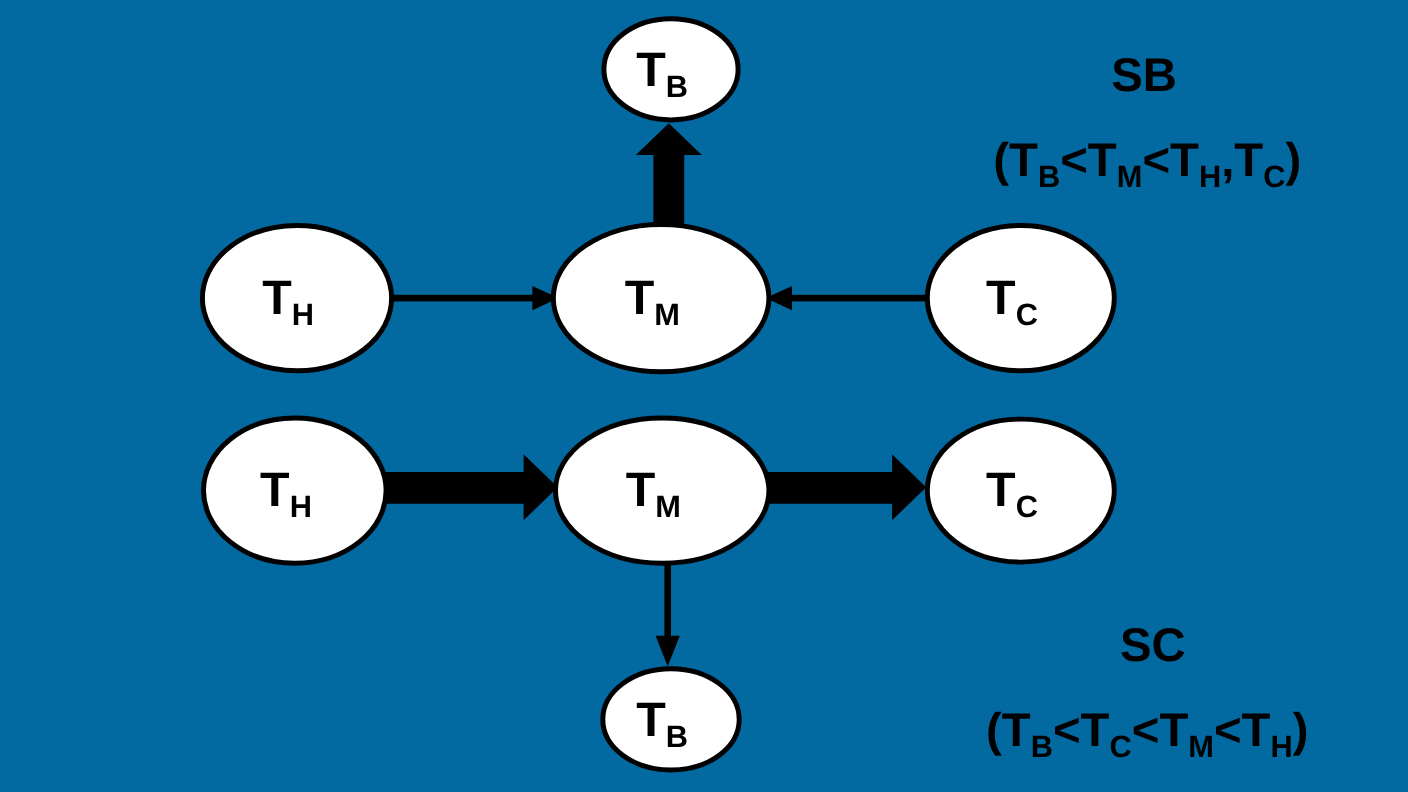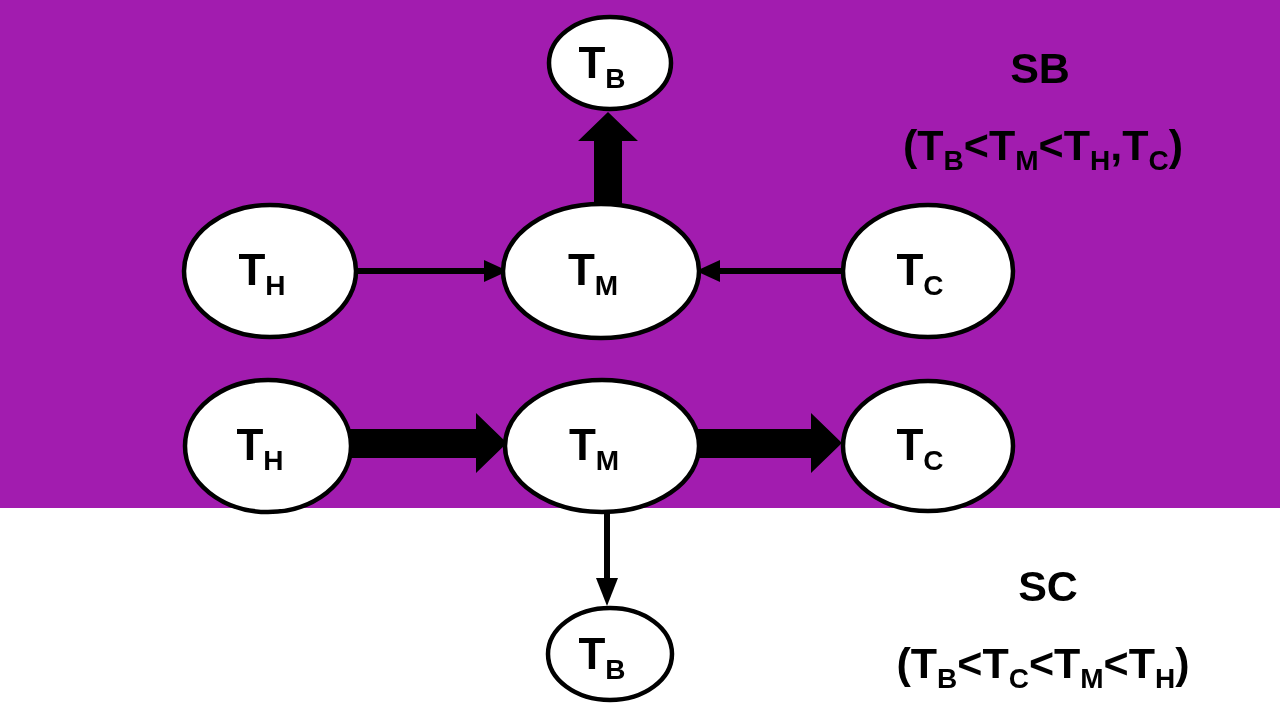--- a/index.html
+++ b/index.html
@@ -10,22 +10,22 @@
   body {
     width: 1280px;
     height: 720px;
     overflow: hidden;
     font-family: "Liberation Sans", sans-serif;
     color: #000000;
   }
   #diagram-root {
     position: relative;
     width: 1280px;
-    height: 508px;
-    background: #a21caf;
+    height: 720px;
+    background: #0369a1;
   }
   svg#diagram-svg {
     position: absolute;
     left: 0;
     top: 0;
     width: 1280px;
     height: 720px;
     display: block;
   }
   .node-ellipse {

